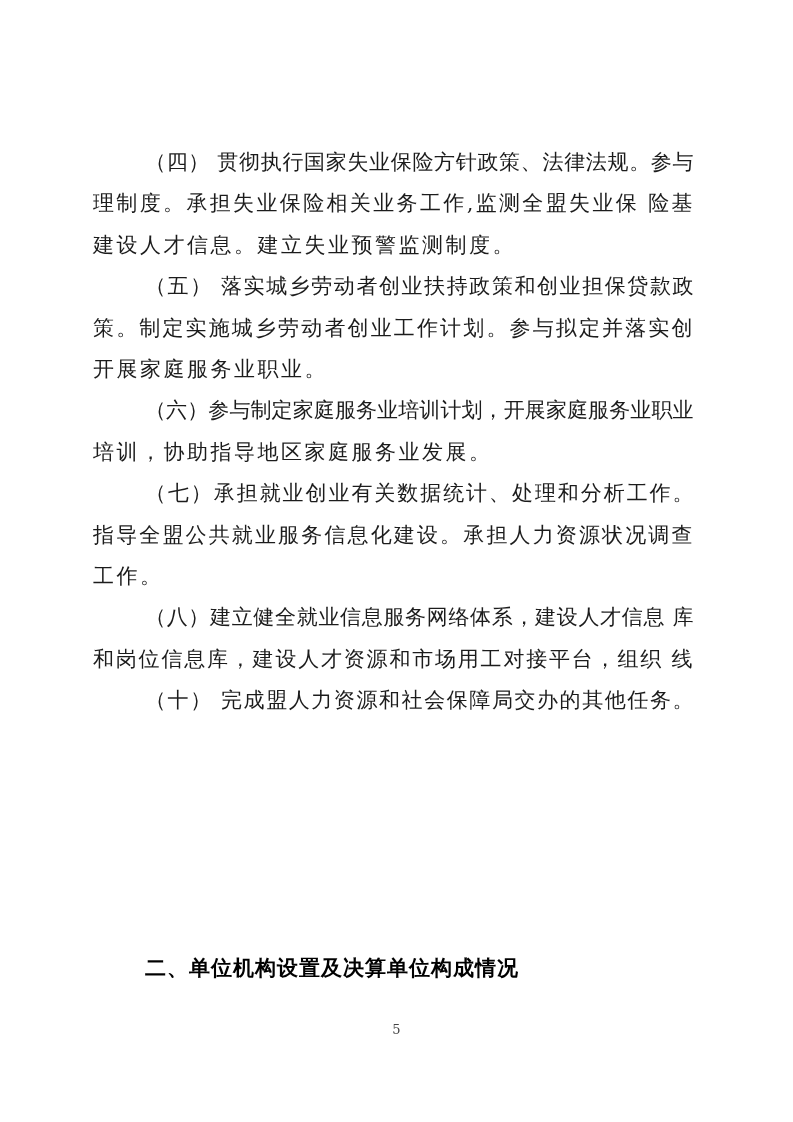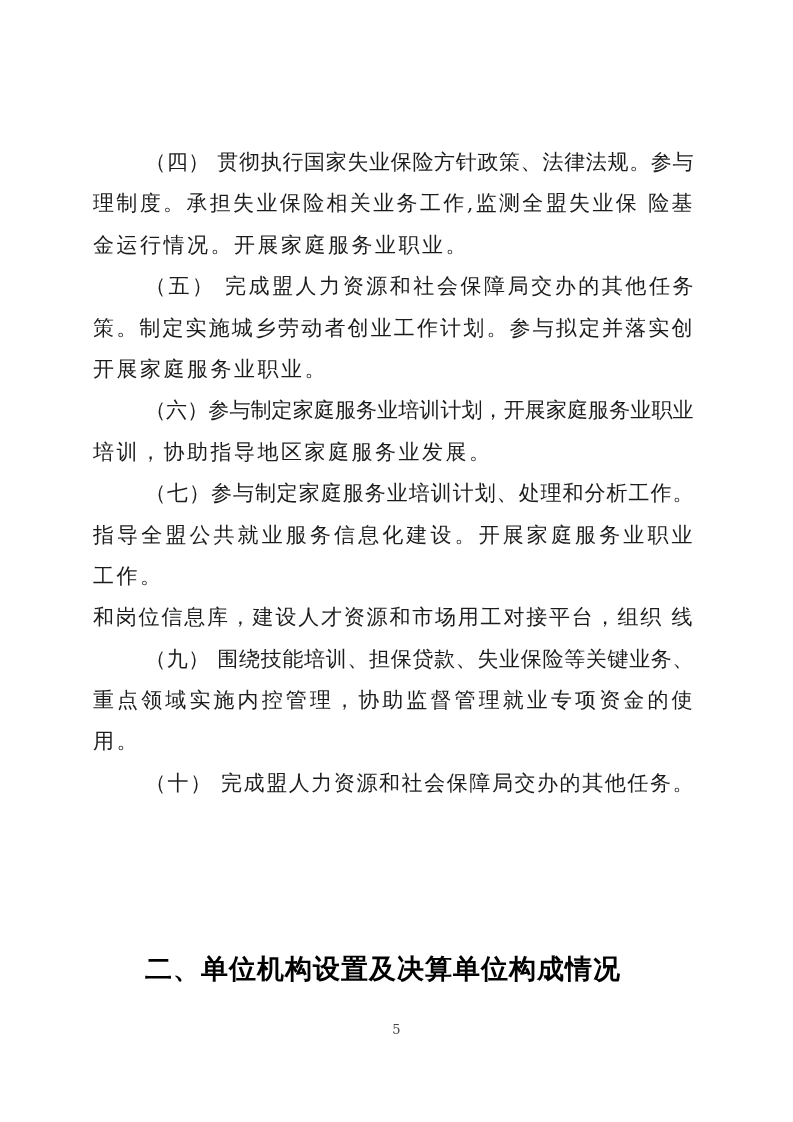--- a/index.html
+++ b/index.html
@@ -48,21 +48,21 @@
   }
   .section-heading {
     position: absolute;
     left: 93px;
     top: 948px;
     width: 600px;
     padding-left: 52px;
     box-sizing: border-box;
     font-family: "DejaVu Sans", "Liberation Sans", sans-serif;
     font-weight: bold;
-    font-size: 27px;
+    font-size: 21px;
     letter-spacing: 1px;
     line-height: 41px;
     color: #000000;
   }
   .page-number {
     position: absolute;
     left: 0;
     top: 1022px;
     width: 100%;
     text-align: center;
@@ -74,49 +74,45 @@
 </head>
 <body>
 
 <div class="page">
 
   <div class="content">
 
     <div class="para">
       <div class="line indent full">（四） 贯彻执行国家失业保险方针政策、法律法规。参与</div>
       <div class="line full">理制度。承担失业保险相关业务工作,监测全盟失业保 险基</div>
-      <div class="line last">金运行情况。开展家庭服务业职业。</div>
+      <div class="line last">建设人才信息。建立失业预警监测制度。</div>
     </div>
 
     <div class="para">
-      <div class="line indent full">（五） 完成盟人力资源和社会保障局交办的其他任务</div>
+      <div class="line indent full">（五） 落实城乡劳动者创业扶持政策和创业担保贷款政</div>
       <div class="line full">策。制定实施城乡劳动者创业工作计划。参与拟定并落实创</div>
       <div class="line last">开展家庭服务业职业。</div>
     </div>
 
     <div class="para">
       <div class="line indent full">（六）参与制定家庭服务业培训计划，开展家庭服务业职业</div>
       <div class="line last">培训，协助指导地区家庭服务业发展。</div>
     </div>
 
     <div class="para">
-      <div class="line indent full">（七）参与制定家庭服务业培训计划、处理和分析工作。</div>
-      <div class="line full">指导全盟公共就业服务信息化建设。开展家庭服务业职业</div>
+      <div class="line indent full">（七）承担就业创业有关数据统计、处理和分析工作。</div>
+      <div class="line full">指导全盟公共就业服务信息化建设。承担人力资源状况调查</div>
       <div class="line last">工作。</div>
     </div>
 
     <div class="para">
+      <div class="line indent full">（八）建立健全就业信息服务网络体系，建设人才信息 库</div>
       <div class="line full">和岗位信息库，建设人才资源和市场用工对接平台，组织 线</div>
     </div>
 
-    <div class="para">
-      <div class="line indent full">（九） 围绕技能培训、担保贷款、失业保险等关键业务、</div>
-      <div class="line full">重点领域实施内控管理，协助监督管理就业专项资金的使</div>
-      <div class="line last">用。</div>
-    </div>
 
     <div class="para">
       <div class="line indent full">（十） 完成盟人力资源和社会保障局交办的其他任务。</div>
     </div>
 
   </div>
 
   <div class="section-heading">二、单位机构设置及决算单位构成情况</div>
 
   <div class="page-number">5</div>

